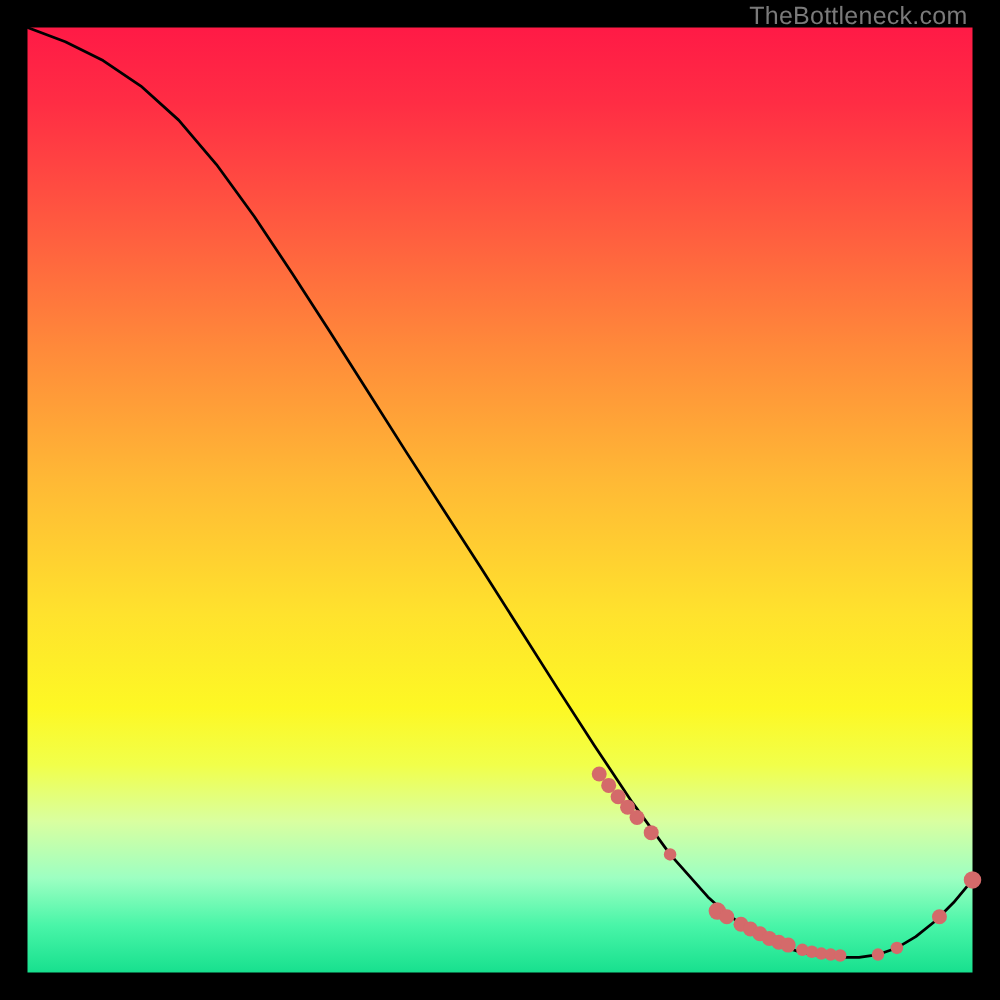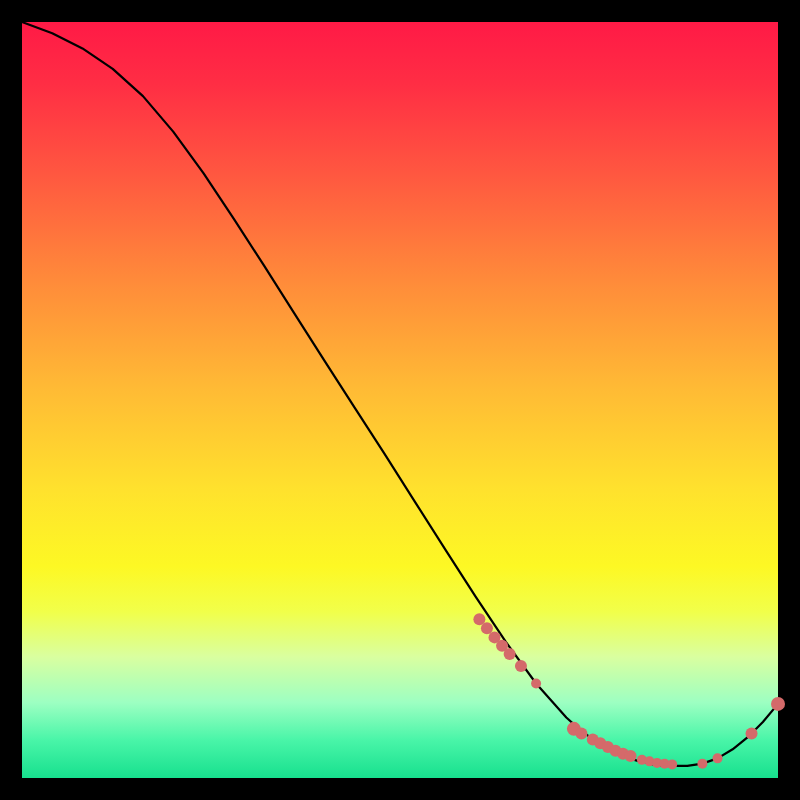--- a/index.html
+++ b/index.html
@@ -85,13 +85,14 @@
         <circle cx="627.48" cy="739.37" r="5" fill="#d46a6a"></circle>
         <circle cx="635.04" cy="740.88" r="5" fill="#d46a6a"></circle>
         <circle cx="642.60" cy="741.64" r="5" fill="#d46a6a"></circle>
         <circle cx="650.16" cy="742.39" r="5" fill="#d46a6a"></circle>
         <circle cx="680.40" cy="741.64" r="5" fill="#d46a6a"></circle>
         <circle cx="695.52" cy="736.34" r="5" fill="#d46a6a"></circle>
         <circle cx="729.54" cy="711.40" r="6" fill="#d46a6a"></circle>
         <circle cx="756.00" cy="681.91" r="7" fill="#d46a6a"></circle>
       </svg>
   </div>
+  <div class="watermark">TheBottleneck.com</div>
 </div>
 
 </body></html>

